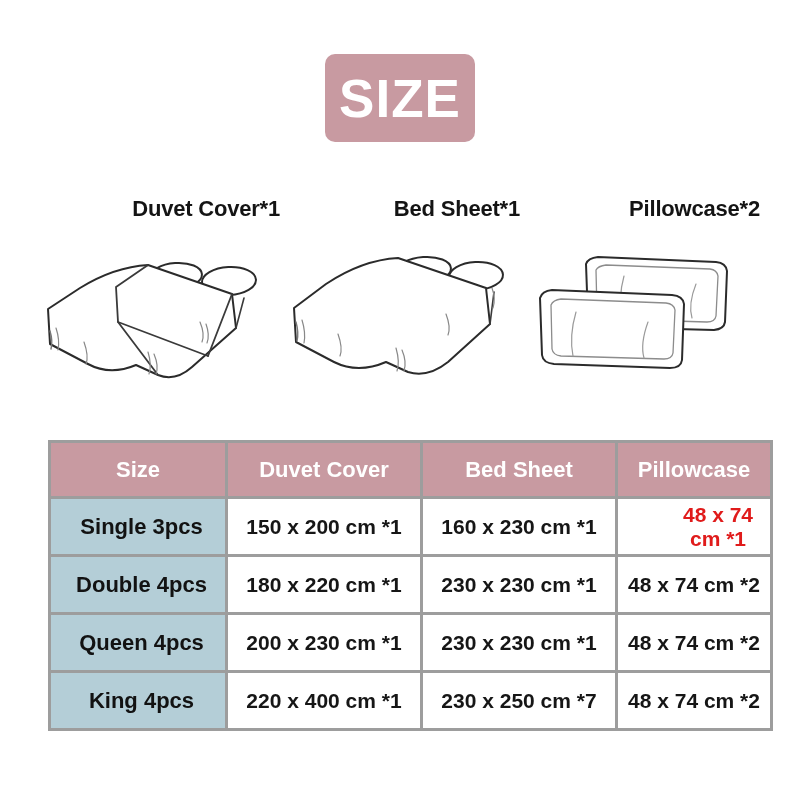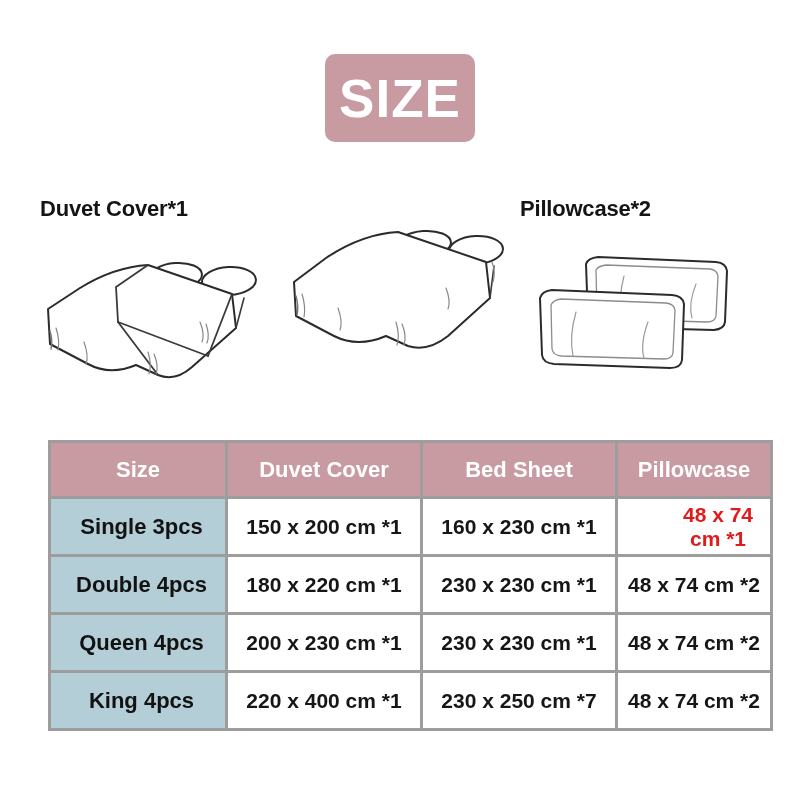--- a/index.html
+++ b/index.html
@@ -49,21 +49,21 @@
     left: 40px;
     top: 196px;
     width: 720px;
     height: 215px;
     display: flex;
   }
   .illus-col {
     flex: 1 1 0;
     display: flex;
     flex-direction: column;
-    align-items: flex-start;
+    align-items: flex-end;
   }
   .illus-label {
     font-size: 22px;
     font-weight: bold;
     color: #141414;
     letter-spacing: -0.2px;
     white-space: nowrap;
     font-family: "Liberation Sans", sans-serif;
   }
   .illus-art {
@@ -157,20 +157,21 @@
         <path d="M44 106 q5 14 2 22" stroke="#888" stroke-width="1.2" fill="none"></path>
         <path d="M108 116 q4 13 1 22" stroke="#888" stroke-width="1.2" fill="none"></path>
         <path d="M114 118 q5 12 2 20" stroke="#888" stroke-width="1.2" fill="none"></path>
         <path d="M160 86 q5 12 2 20" stroke="#888" stroke-width="1.2" fill="none"></path>
         <path d="M166 88 q4 11 1 19" stroke="#888" stroke-width="1.2" fill="none"></path>
       </svg>
     </span>
   </div>
 
   <div class="illus-col">
+    <span class="illus-label">Bed Sheet*1</span>
     <span class="illus-art">
       <svg viewBox="0 0 240 155" width="240" height="155" fill="none" stroke="#2b2b2b" stroke-width="2" stroke-linejoin="round" stroke-linecap="round">
         <ellipse cx="144" cy="34" rx="27" ry="13" transform="rotate(-4 144 34)" fill="#ffffff"></ellipse>
         <ellipse cx="196" cy="40" rx="27" ry="14" transform="rotate(-3 196 40)" fill="#ffffff"></ellipse>
         <path d="M118 22 L206 52 L210 88 L168 126 Q148 142 128 136 L106 126 Q78 138 54 126
                  L16 106 L14 72 L46 48 Q82 24 118 22 Z" fill="#ffffff"></path>
         <path d="M210 88 L214 56" fill="none" stroke="#3a3a3a" stroke-width="1.6"></path>
         <path d="M16 86 q3 11 1 19" stroke="#777" stroke-width="1.4" fill="none"></path>
         <path d="M22 84 q4 13 2 23" stroke="#888" stroke-width="1.2" fill="none"></path>
         <path d="M58 98 q5 14 2 22" stroke="#888" stroke-width="1.2" fill="none"></path>

